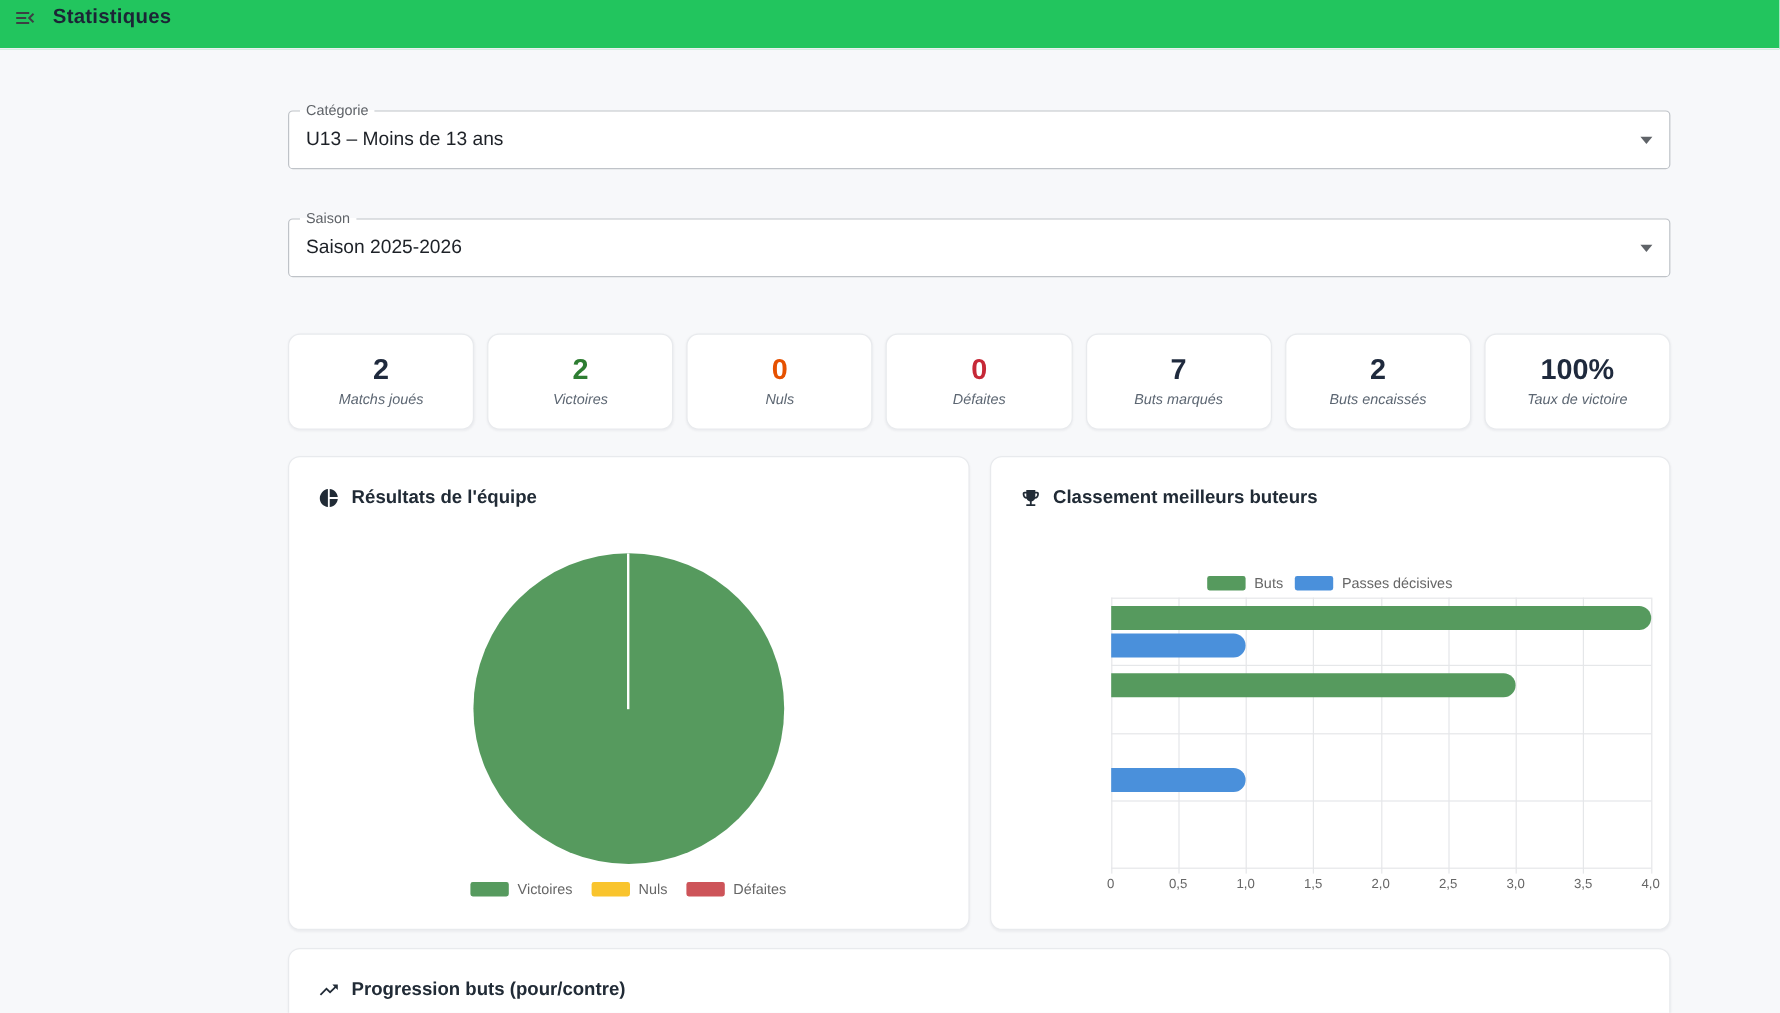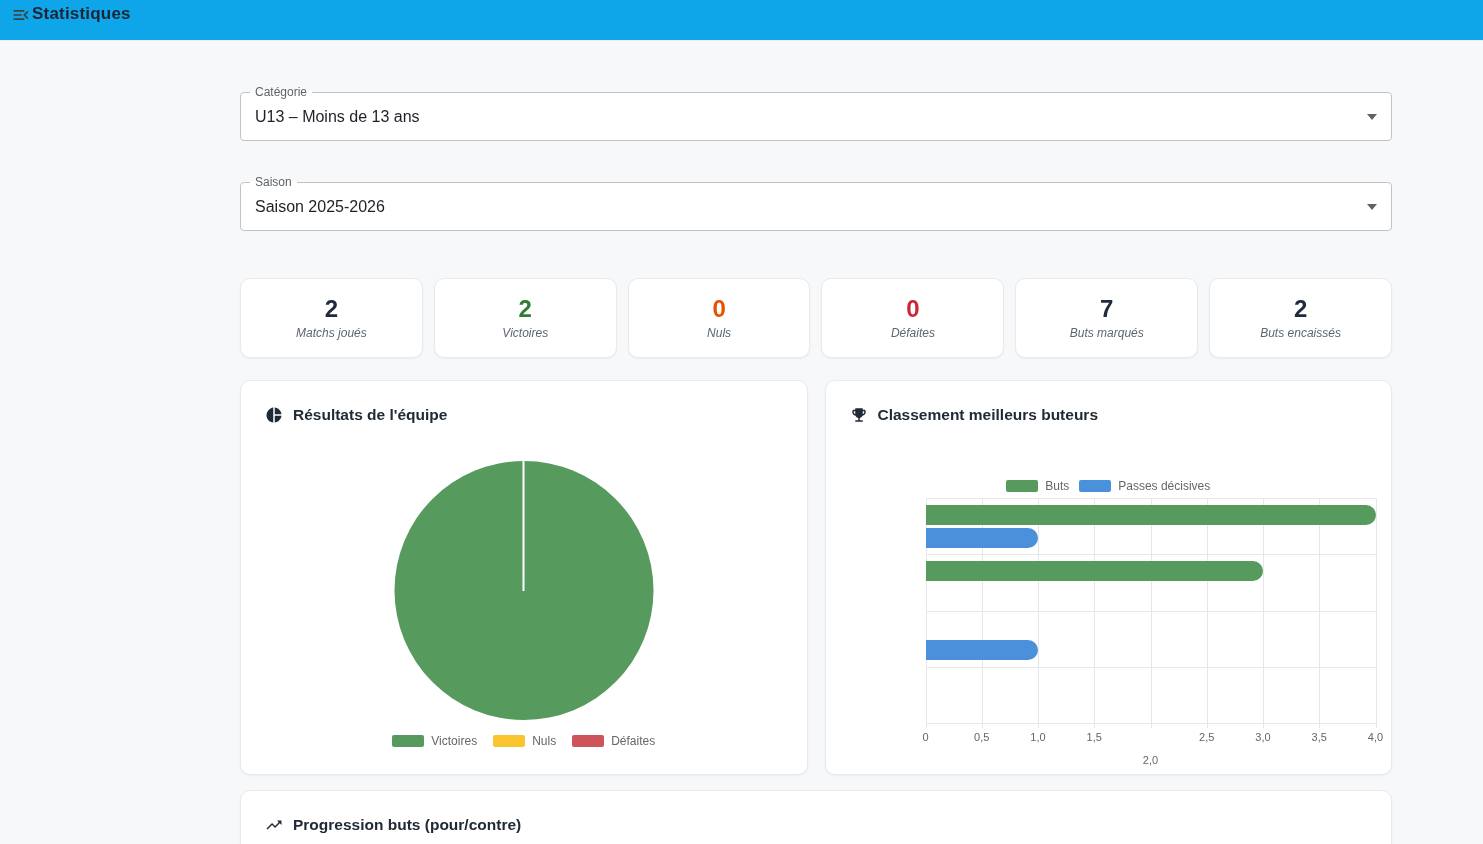--- a/index.html
+++ b/index.html
@@ -5,22 +5,22 @@
   * { box-sizing: border-box; margin: 0; padding: 0; }
   html,body { width:1483px; height:844px; }
   body {
     font-family: "Liberation Sans", sans-serif;
     background: #f7f8fa;
     overflow: hidden;
     color: #1c2536;
   }
   
   .topbar {
-    height: 41px; background:#0ea5e9; border-bottom:1px solid #eceff1;
-    display:flex; align-items:flex-start; padding:4px 16px 0 10px;
+    height: 41px; background:#22c55e; border-bottom:1px solid #eceff1;
+    display:flex; align-items:flex-start; gap:12px; padding:4px 16px 0 10px;
   }
   .menu-btn { background:none; border:none; cursor:pointer; width:22px; height:22px; display:flex; align-items:center; justify-content:center; padding:0; }
   .topbar-title { font-size:17px; font-weight:700; color:#1c2536; letter-spacing:.2px; }
 
   
   .content { margin-left:240px; width:1152px; }
 
   
   .mui-select {
     position:relative; height:49px; background:#fff; border:1px solid #bfc3c8;
@@ -141,20 +141,24 @@
         <div class="stat-value" style="color: rgb(198, 40, 55);">0</div>
         <div class="stat-label">Défaites</div>
       </div>
       <div class="stat-card">
         <div class="stat-value" style="color: rgb(31, 42, 61);">7</div>
         <div class="stat-label">Buts marqués</div>
       </div>
       <div class="stat-card">
         <div class="stat-value" style="color: rgb(31, 42, 61);">2</div>
         <div class="stat-label">Buts encaissés</div>
+      </div>
+      <div class="stat-card">
+        <div class="stat-value" style="color: rgb(31, 42, 61);">100%</div>
+        <div class="stat-label">Taux de victoire</div>
       </div>
     </div>
 
   <div class="charts-row">
 
     <div class="chart-card">
       <div class="card-header">
         <span style="display:flex">
           <svg width="18" height="18" viewBox="0 0 24 24" fill="#212b36">
             <path d="M11 2v20c-5.07-.5-9-4.79-9-9.5S5.93 2.5 11 2zm2.03 0v8.99H22c-.47-4.74-4.24-8.52-8.97-8.99zm0 11.01V22c4.74-.47 8.5-4.25 8.97-8.99h-8.97z"></path>
@@ -238,21 +242,21 @@
           <div class="bar-row" style="top: 75%; height: 25%;">
             <div class="bar-slot"></div>
             <div class="bar-slot"></div>
           </div>
         </div>
       <div class="bar-xticks">
           <span class="bar-xtick" style="left: 0%;">0</span>
           <span class="bar-xtick" style="left: 12.5%;">0,5</span>
           <span class="bar-xtick" style="left: 25%;">1,0</span>
           <span class="bar-xtick" style="left: 37.5%;">1,5</span>
-          <span class="bar-xtick" style="left: 50%; margin-top: 23px;">2,0</span>
+          <span class="bar-xtick" style="left: 50%;">2,0</span>
           <span class="bar-xtick" style="left: 62.5%;">2,5</span>
           <span class="bar-xtick" style="left: 75%;">3,0</span>
           <span class="bar-xtick" style="left: 87.5%;">3,5</span>
           <span class="bar-xtick" style="left: 100%;">4,0</span>
         </div>
     </div>
   </div>
 
   <div class="progress-card">
     <div class="card-header">

